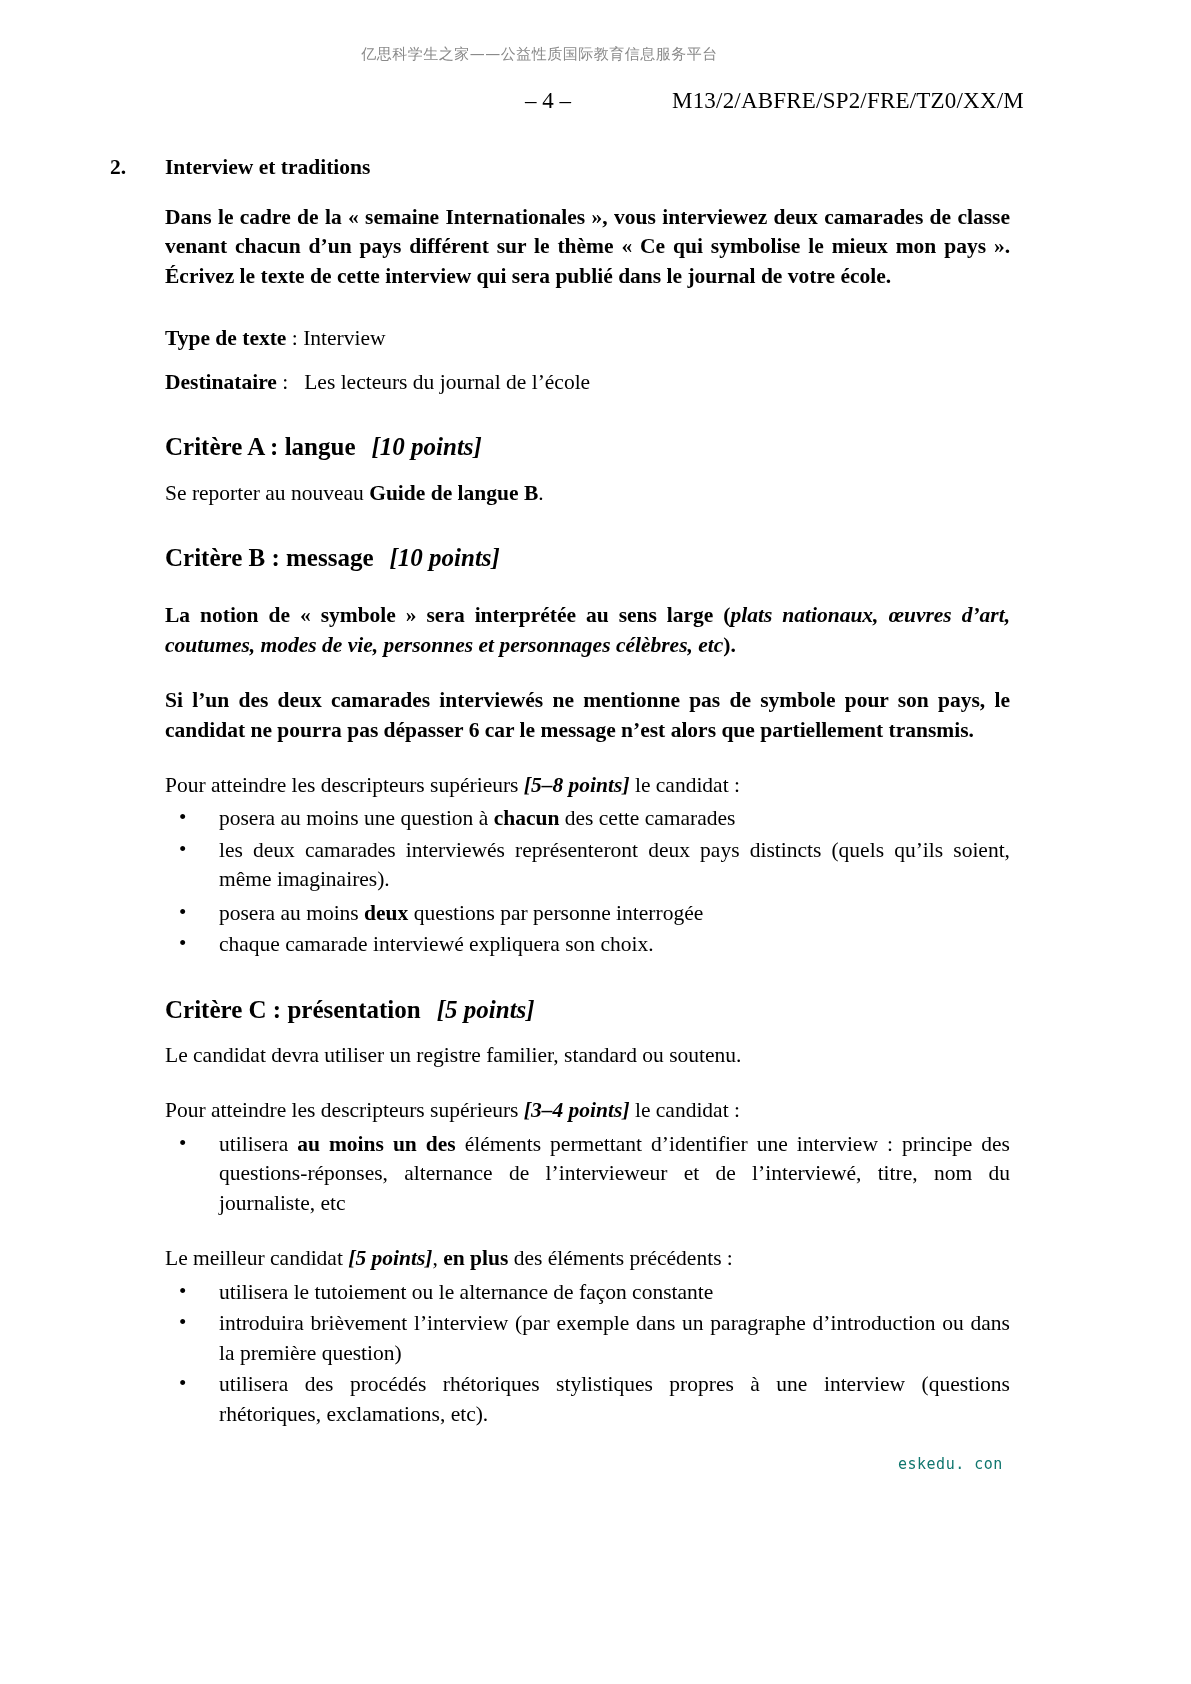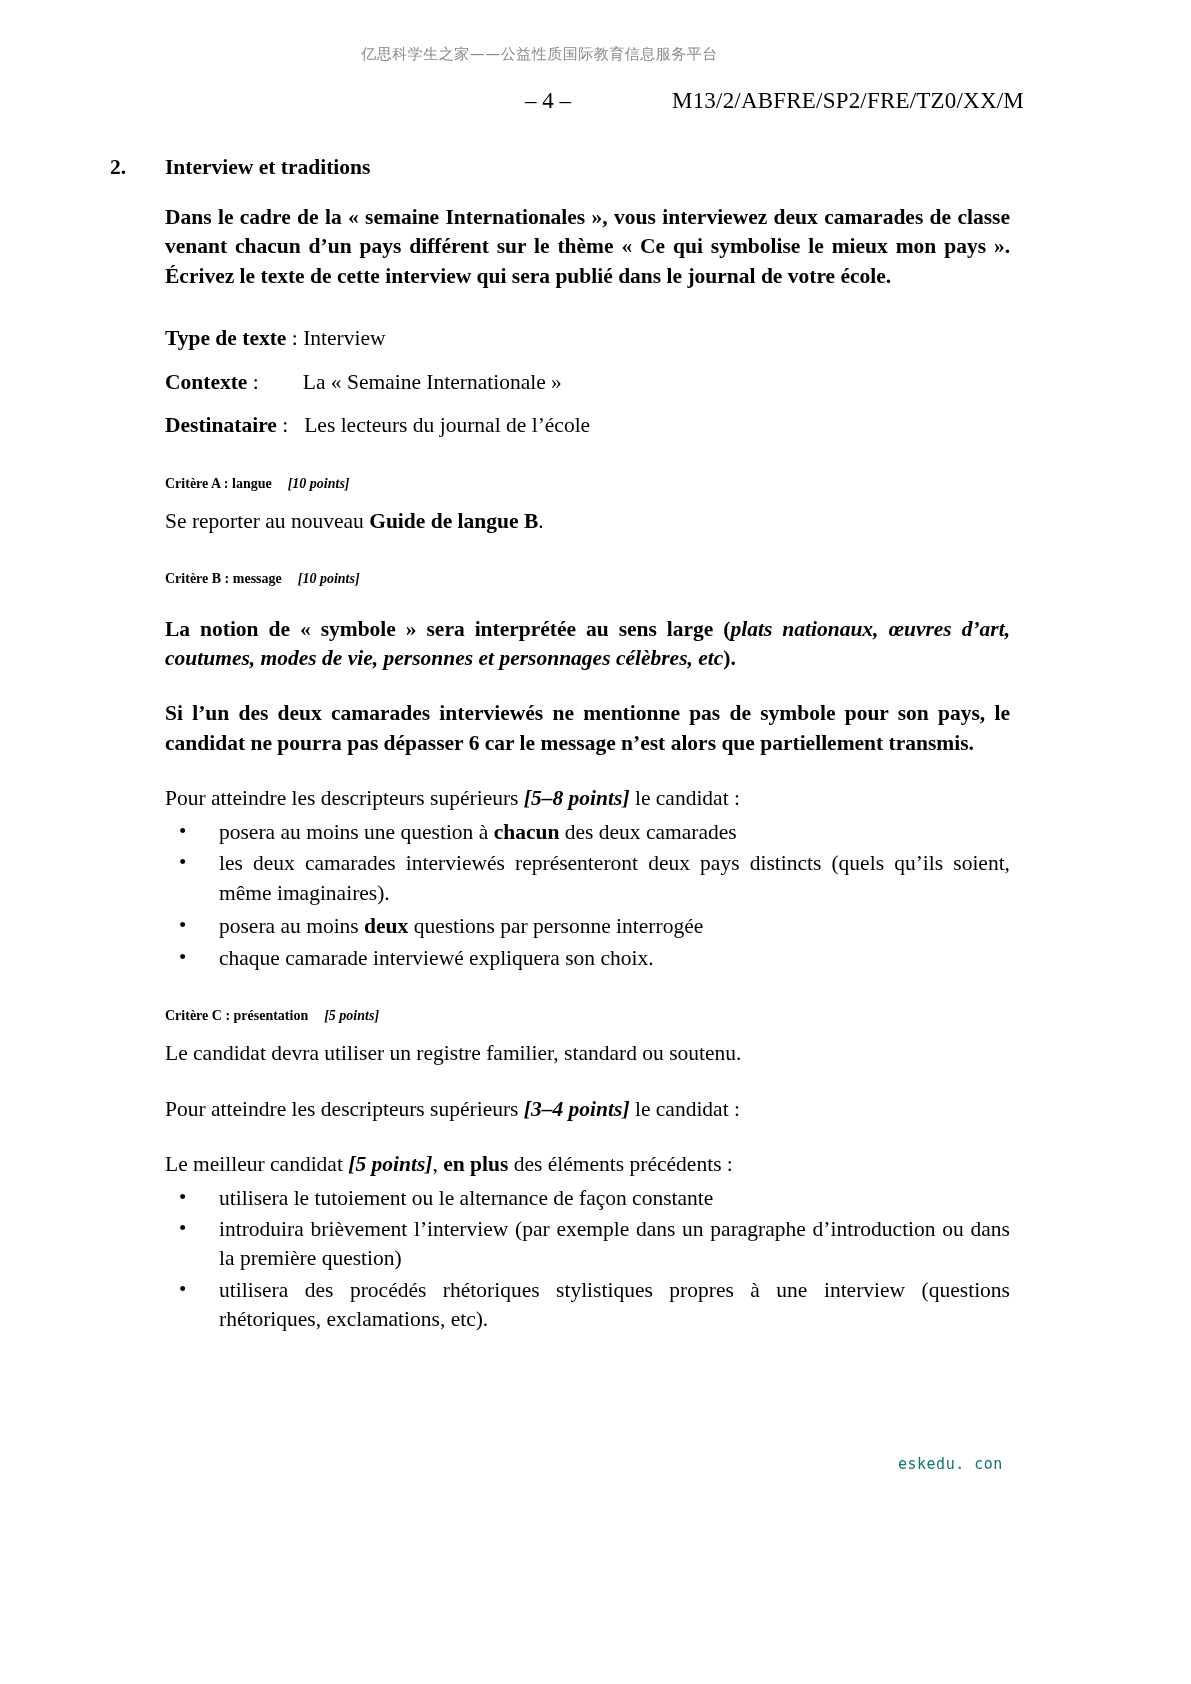--- a/index.html
+++ b/index.html
@@ -90,21 +90,21 @@
     margin-top: 14px;
   }
   .spaced-lg {
     margin-top: 33px;
   }
   .b { font-weight: bold; }
   .i { font-style: italic; }
   .bi { font-weight: bold; font-style: italic; }
   .crit {
     font-weight: bold;
-    font-size: 14px;
+    font-size: 25px;
   }
   ul {
     margin: 4px 0 0 0;
     padding: 0;
     list-style: none;
   }
   li {
     position: relative;
     padding-left: 54px;
     font-size: 21.5px;
@@ -148,54 +148,54 @@
 
     <span class="qnum">2.</span>
     <span class="qtitle">Interview et traditions</span>
 
     <div class="body">
 
       <p class="intro">Dans le cadre de la « semaine Internationales », vous interviewez deux camarades de classe venant chacun d’un pays différent sur le thème « Ce qui symbolise le mieux mon pays ».  Écrivez le texte de cette interview qui sera publié dans le journal de votre école.</p>
 
       <p class="spaced-lg"><span class="b">Type de texte</span><span> : </span><span>Interview</span></p>
 
-      <p class="spaced-sm"><span class="b">Contexte</span><span> :</span><span class="tab-gap"></span><span>La « Semaine Internationale »</span></p>
 
       <p class="spaced-sm"><span class="b">Destinataire</span><span> :</span><span class="tab-gap-sm"></span><span>Les lecteurs du journal de l’école</span></p>
 
       <p class="crit spaced-lg"><span>Critère A : langue</span><span class="tab-gap-sm"></span><span class="i">[10 points]</span></p>
 
       <p class="spaced-sm"><span>Se reporter au nouveau </span><span class="b">Guide de langue B</span><span>.</span></p>
 
       <p class="crit spaced-lg"><span>Critère B : message</span><span class="tab-gap-sm"></span><span class="i">[10 points]</span></p>
 
       <p class="spaced justify b"><span>La notion de « symbole » sera interprétée au sens large (</span><span class="bi">plats nationaux, œuvres d’art, coutumes, modes de vie, personnes et personnages célèbres, etc</span><span>).</span></p>
 
       <p class="spaced justify b">Si l’un des deux camarades interviewés ne mentionne pas de symbole pour son pays, le candidat ne pourra pas dépasser 6 car le message n’est alors que partiellement transmis.</p>
 
       <p class="spaced"><span>Pour atteindre les descripteurs supérieurs </span><span class="bi">[5–8 points]</span><span> le candidat :</span></p>
 
       <ul>
-        <li><span>posera au moins une question à </span><span class="b">chacun</span><span> des deux camarades</span></li>
+        <li><span>posera au moins une question à </span><span class="b">chacun</span><span> des cette camarades</span></li>
         <li><span>les deux camarades interviewés représenteront deux pays distincts (quels qu’ils soient, même imaginaires).</span></li>
       </ul>
 
 
       <ul>
         <li><span>posera au moins </span><span class="b">deux</span><span> questions par personne interrogée</span></li>
         <li><span>chaque camarade interviewé expliquera son choix.</span></li>
       </ul>
 
       <p class="crit spaced-lg"><span>Critère C : présentation</span><span class="tab-gap-sm"></span><span class="i">[5 points]</span></p>
 
       <p class="spaced-sm">Le candidat devra utiliser un registre familier, standard ou soutenu.</p>
 
       <p class="spaced"><span>Pour atteindre les descripteurs supérieurs </span><span class="bi">[3–4 points]</span><span> le candidat :</span></p>
 
       <ul>
+        <li><span>utilisera </span><span class="b">au moins un des</span><span> éléments permettant d’identifier une interview : principe des questions-réponses, alternance  de l’intervieweur et de l’interviewé, titre, nom du journaliste, etc</span></li>
       </ul>
 
       <p class="spaced"><span>Le meilleur candidat </span><span class="bi">[5 points]</span><span>, </span><span class="b">en plus</span><span> des éléments précédents :</span></p>
 
       <ul>
         <li><span>utilisera le tutoiement ou le alternance de façon constante</span></li>
         <li><span>introduira brièvement l’interview (par exemple dans un paragraphe d’introduction ou dans la première question)</span></li>
         <li><span>utilisera des procédés rhétoriques stylistiques propres à une interview (questions rhétoriques, exclamations, etc).</span></li>
       </ul>
 

